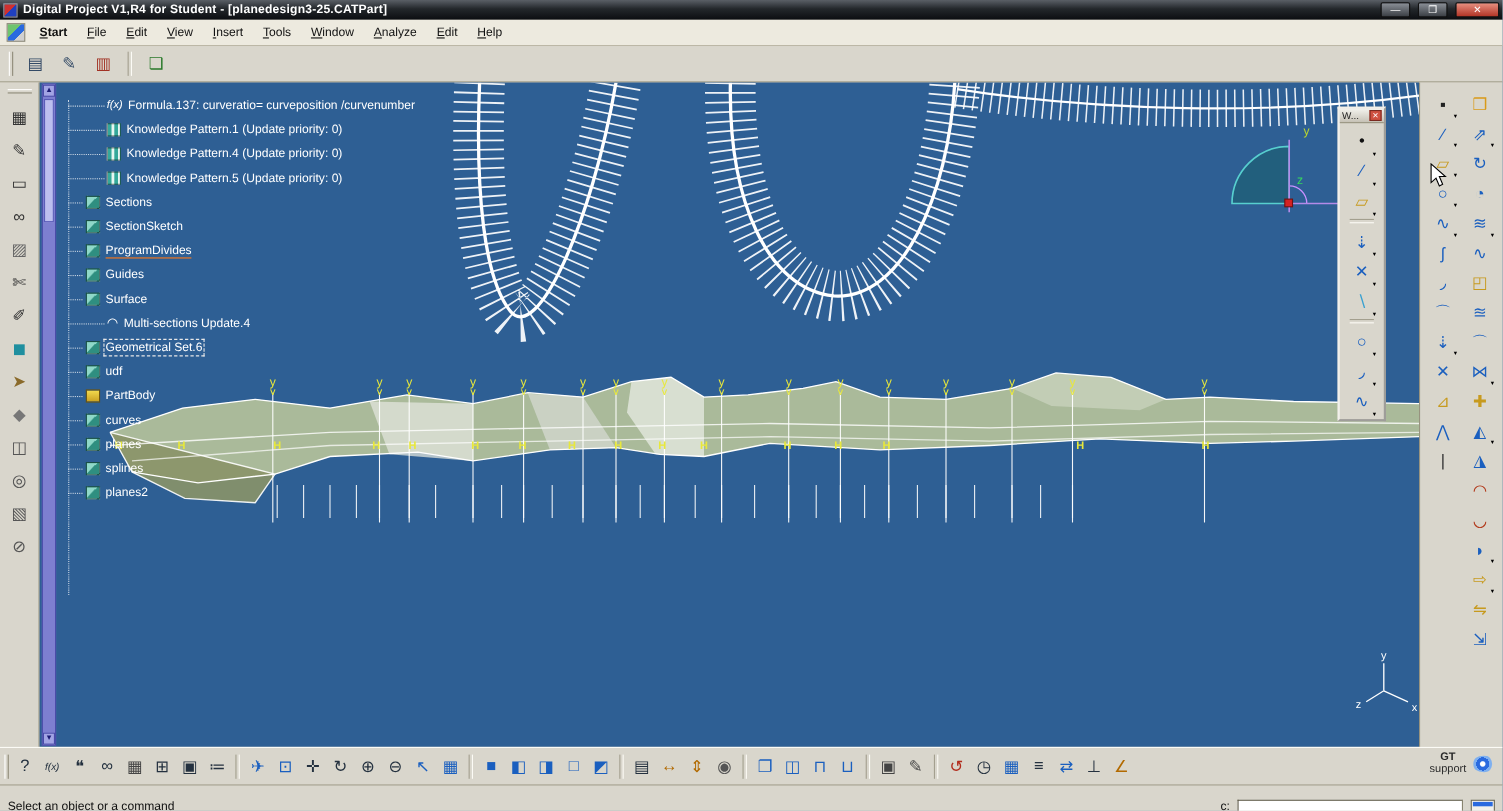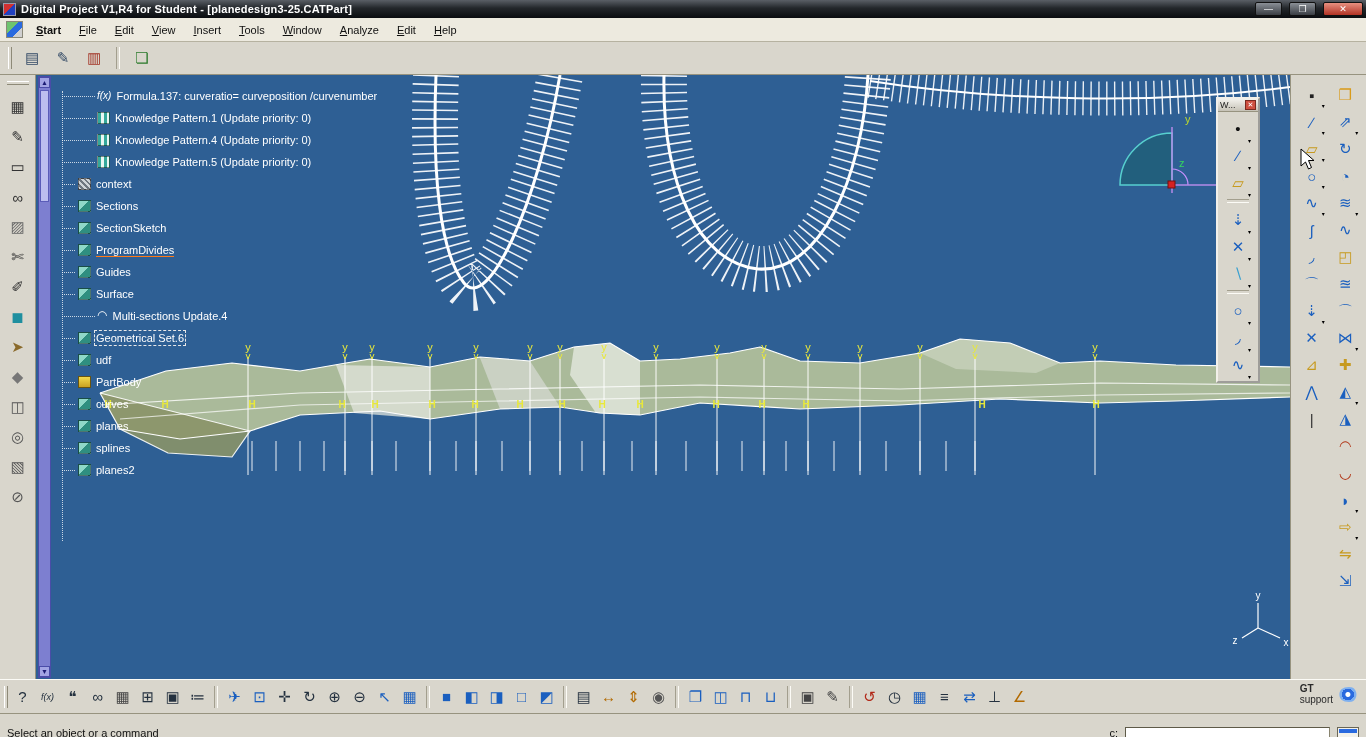--- a/index.html
+++ b/index.html
@@ -83,21 +83,21 @@
   .palette-close { margin-left:auto; width:11px; height:10px; background:#cf5040; color:#fff; font-size:7px;
     display:flex; align-items:center; justify-content:center; border:1px solid #7a2a20; }
   .palette-body { display:flex; flex-direction:column; align-items:center; padding:3px 0; }
   .palette-body .tbtn { height:27px; }
 
   
   .bottombar { height:34px; background:#d9d6cc; border-top:1px solid #fcfbf6;
     display:flex; align-items:center; padding:0 4px; position:relative; }
   .bottombar .tbtn { width:25px; }
   .gt { position:absolute; right:6px; top:3px; display:flex; align-items:center; gap:5px;
-    font-size:10px; color:#2a2a2a; line-height:11px; text-align:left; }
+    font-size:10px; color:#2a2a2a; line-height:11px; text-align:center; }
   .gt .swirl { width:22px; height:15px; border-radius:50%;
     background:radial-gradient(circle at 45% 50%, #ffffff 0 2px, #2a6adf 3px 6px, #7fb0ef 6px 8px, transparent 9px); }
 
   .statusbar { height:24px; background:#d9d6cc; border-top:1px solid #97937f;
     display:flex; align-items:flex-start; font-size:11px; color:#101010; padding:13px 7px; gap:7px; }
   .status-msg { flex:1; }
   .power-input { width:205px; height:16px; background:#fff; border:1px solid #88846f;
     border-top-color:#5e5a48; border-left-color:#5e5a48; font-size:11px; padding:0 3px; }
   .status-icon { width:22px; height:17px; border:1px solid #6a6654; background:#f2f1ec; position:relative; }
   .status-icon::before { content:""; position:absolute; left:1px; right:1px; top:1px; height:4px; background:#2a6adf; }
@@ -379,24 +379,20 @@
         </div>
         <div class="tree-item lvl1">
           <span class="ti kp"></span>
           <span class="lbl">Knowledge Pattern.4 (Update priority: 0)</span>
         </div>
         <div class="tree-item lvl1">
           <span class="ti kp"></span>
           <span class="lbl">Knowledge Pattern.5 (Update priority: 0)</span>
         </div>
         <div class="tree-item">
-          <span class="ti gray"></span>
-          <span class="lbl">context</span>
-        </div>
-        <div class="tree-item">
           <span class="ti set"></span>
           <span class="lbl">Sections</span>
         </div>
         <div class="tree-item">
           <span class="ti set"></span>
           <span class="lbl">SectionSketch</span>
         </div>
         <div class="tree-item selected">
           <span class="ti set"></span>
           <span class="lbl">ProgramDivides</span>

